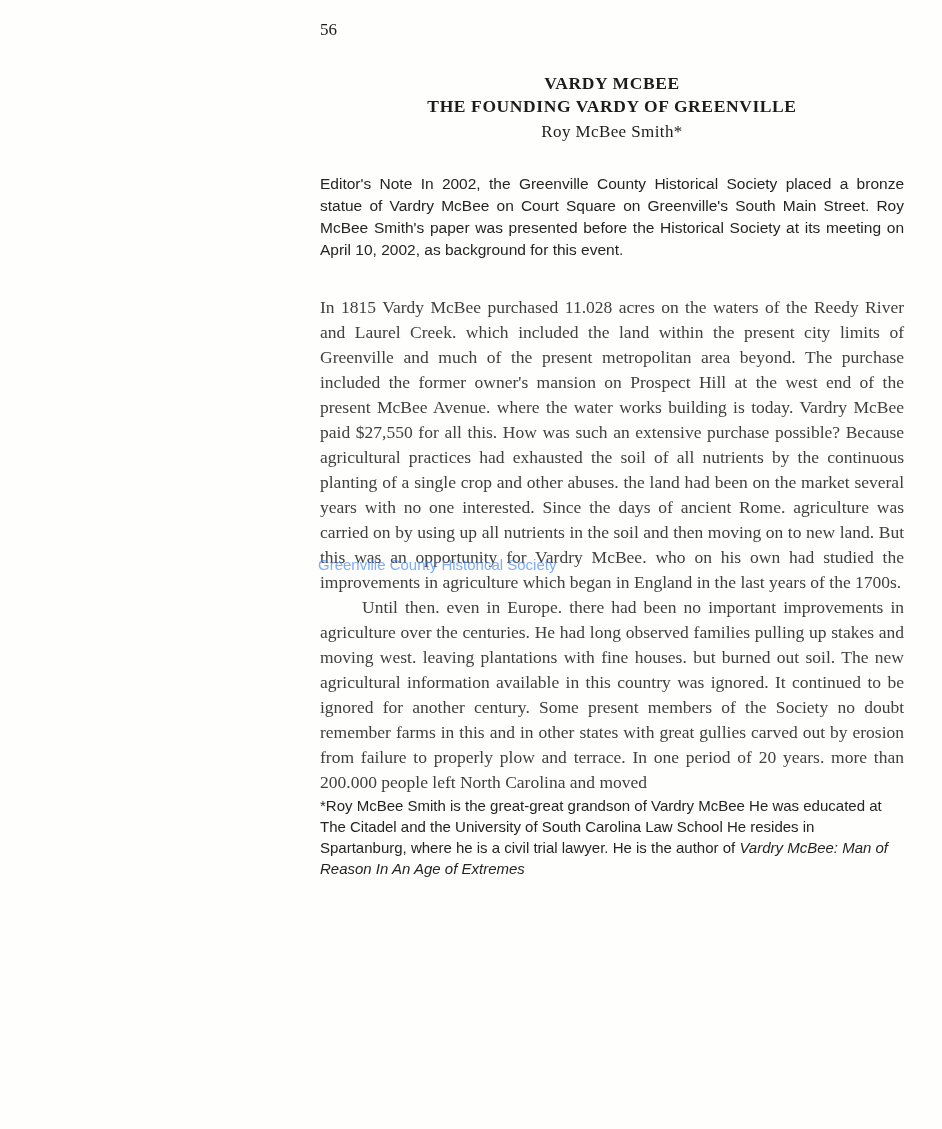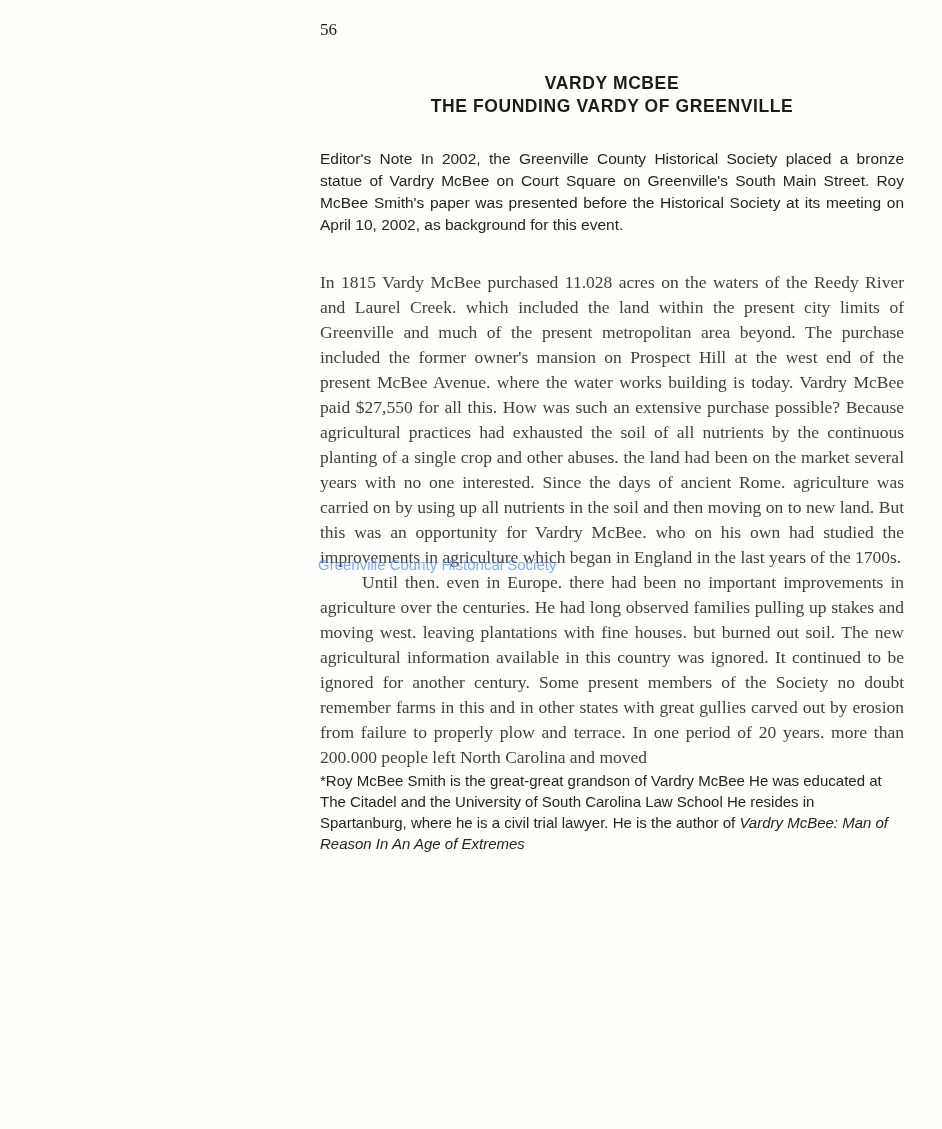--- a/index.html
+++ b/index.html
@@ -29,21 +29,21 @@
   }
   .title-block {
     margin-top: 32px;
     text-align: center;
     line-height: 23px;
   }
   .title-line {
     font-weight: bold;
     font-size: 17.5px;
     letter-spacing: 0.6px;
-    font-family: Liberation Sans, sans-serif;
+    font-family: Liberation Serif, serif;
   }
   .byline {
     font-size: 17px;
     margin-top: 2px;
     letter-spacing: 0.4px;
   }
   .editors-note {
     margin-top: 30px;
     font-family: "Liberation Sans", sans-serif;
     font-size: 15.5px;
@@ -97,20 +97,21 @@
 
   <div class="watermark">Greenville County Historical Society</div>
 
   <div class="content-column">
 
     <div class="page-number">56</div>
 
     <div class="title-block">
       <div class="title-line">VARDY MCBEE</div>
       <div class="title-line">THE FOUNDING VARDY OF GREENVILLE</div>
+      <div class="byline">Roy McBee Smith*</div>
     </div>
 
     <div class="editors-note">
       <span class="note-label">Editor's Note</span>
       <span>In 2002, the Greenville County Historical Society placed a bronze statue of Vardry McBee on Court Square on Greenville's South Main Street. Roy McBee Smith's paper was presented before the Historical Society at its meeting on April 10, 2002, as background for this event.</span>
     </div>
 
     <div class="body-text">
       <p>In 1815 Vardy McBee purchased 11.028 acres on the waters of the Reedy River and Laurel Creek. which included the land within the present city limits of Greenville and much of the present metropolitan area beyond. The purchase included the former owner's mansion on Prospect Hill at the west end of the present McBee Avenue. where the water works building is today. Vardry McBee paid $27,550 for all this. How was such an extensive purchase possible? Because agricultural practices had exhausted the soil of all nutrients by the continuous planting of a single crop and other abuses. the land had been on the market several years with no one interested. Since the days of ancient Rome. agriculture was carried on by using up all nutrients in the soil and then moving on to new land. But this was an opportunity for Vardry McBee. who on his own had studied the improvements in agriculture which began in England in the last years of the 1700s.</p>
       <p>Until then. even in Europe. there had been no important improvements in agriculture over the centuries. He had long observed families pulling up stakes and moving west. leaving plantations with fine houses. but burned out soil. The new agricultural information available in this country was ignored. It continued to be ignored for another century. Some present members of the Society no doubt remember farms in this and in other states with great gullies carved out by erosion from failure to properly plow and terrace. In one period of 20 years. more than 200.000 people left North Carolina and moved</p>

